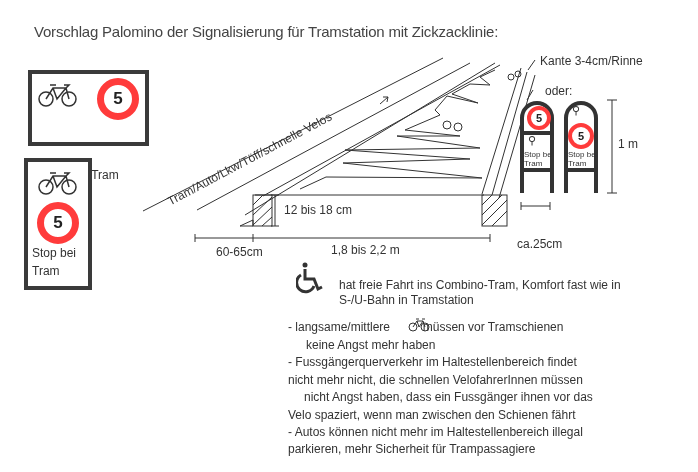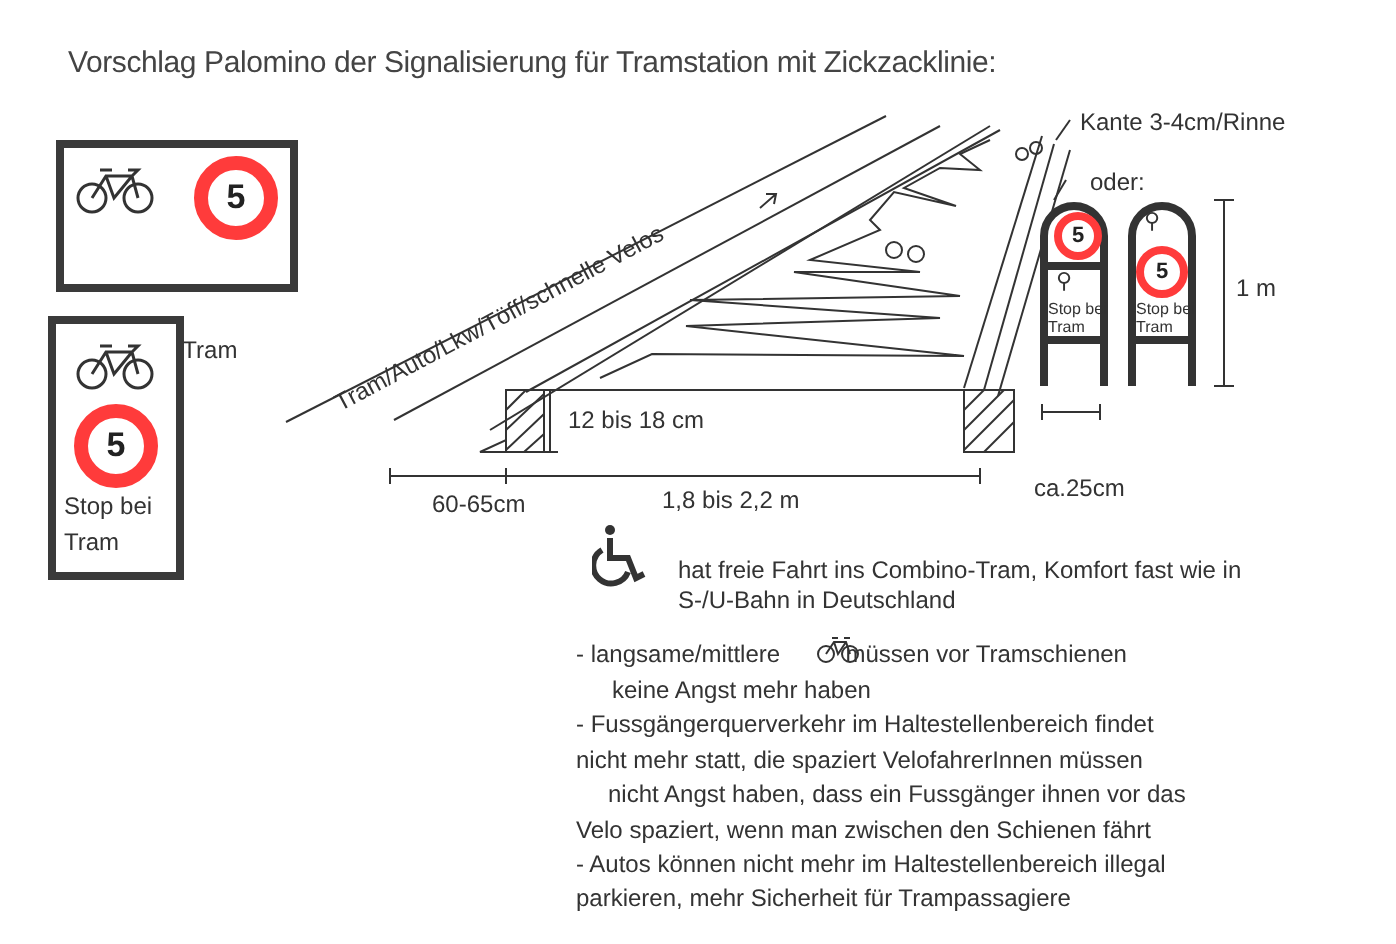--- a/index.html
+++ b/index.html
@@ -137,30 +137,30 @@
 <div class="abs lbl" style="left:216px;top:245px;">60-65cm</div>
 <div class="abs lbl" style="left:331px;top:243px;">1,8 bis 2,2 m</div>
 
 <svg width="30" height="32" style="left:296px;top:262px;" viewBox="0 0 30 32">
   <circle cx="9" cy="3" r="2.5" fill="#333"></circle>
   <path d="M9 7 L9 17 L18 17 L22 27 L26 25" stroke="#333" stroke-width="3" fill="none"></path>
   <path d="M5 13 A9 9 0 1 0 18 24" stroke="#333" stroke-width="3" fill="none"></path>
 </svg>
 
 <div class="abs body-text" style="left:339px;top:276px;">hat  freie Fahrt ins Combino-Tram, Komfort  fast wie in</div>
-<div class="abs body-text" style="left:339px;top:291px;">S-/U-Bahn in Deutschland</div>
+<div class="abs body-text" style="left:339px;top:291px;">S-/U-Bahn in Tramstation</div>
 
 <div class="abs body-text" style="left:288px;top:318px;">
   <span>- langsame/mittlere</span>
   <span style="display:inline-block;width:26px;"></span>
   <span>müssen vor Tramschienen</span>
 </div>
 <div class="abs body-text" style="left:288px;top:336px;padding-left:18px;">keine Angst mehr haben</div>
 <div class="abs body-text" style="left:288px;top:353px;">- Fussgängerquerverkehr im Haltestellenbereich findet</div>
-<div class="abs body-text" style="left:288px;top:371px;">nicht mehr statt, die spaziert VelofahrerInnen müssen</div>
+<div class="abs body-text" style="left:288px;top:371px;">nicht mehr nicht, die schnellen VelofahrerInnen müssen</div>
 <div class="abs body-text" style="left:304px;top:388px;">nicht Angst haben, dass ein Fussgänger ihnen vor das</div>
 <div class="abs body-text" style="left:288px;top:406px;">Velo spaziert, wenn man zwischen den Schienen fährt</div>
 <div class="abs body-text" style="left:288px;top:423px;">- Autos können nicht mehr im Haltestellenbereich illegal</div>
 <div class="abs body-text" style="left:288px;top:440px;">parkieren, mehr Sicherheit für Trampassagiere</div>
 
 <svg width="22" height="14" style="left:408px;top:318px;" viewBox="0 0 22 14">
   <circle cx="5" cy="9" r="4" fill="none" stroke="#333"></circle>
   <circle cx="17" cy="9" r="4" fill="none" stroke="#333"></circle>
   <path d="M5 9 L9 3 L15 3 L17 9 M9 3 L11 9 L15 3 M8 1 L11 1 M14 1 L17 1" fill="none" stroke="#333"></path>
 </svg>

